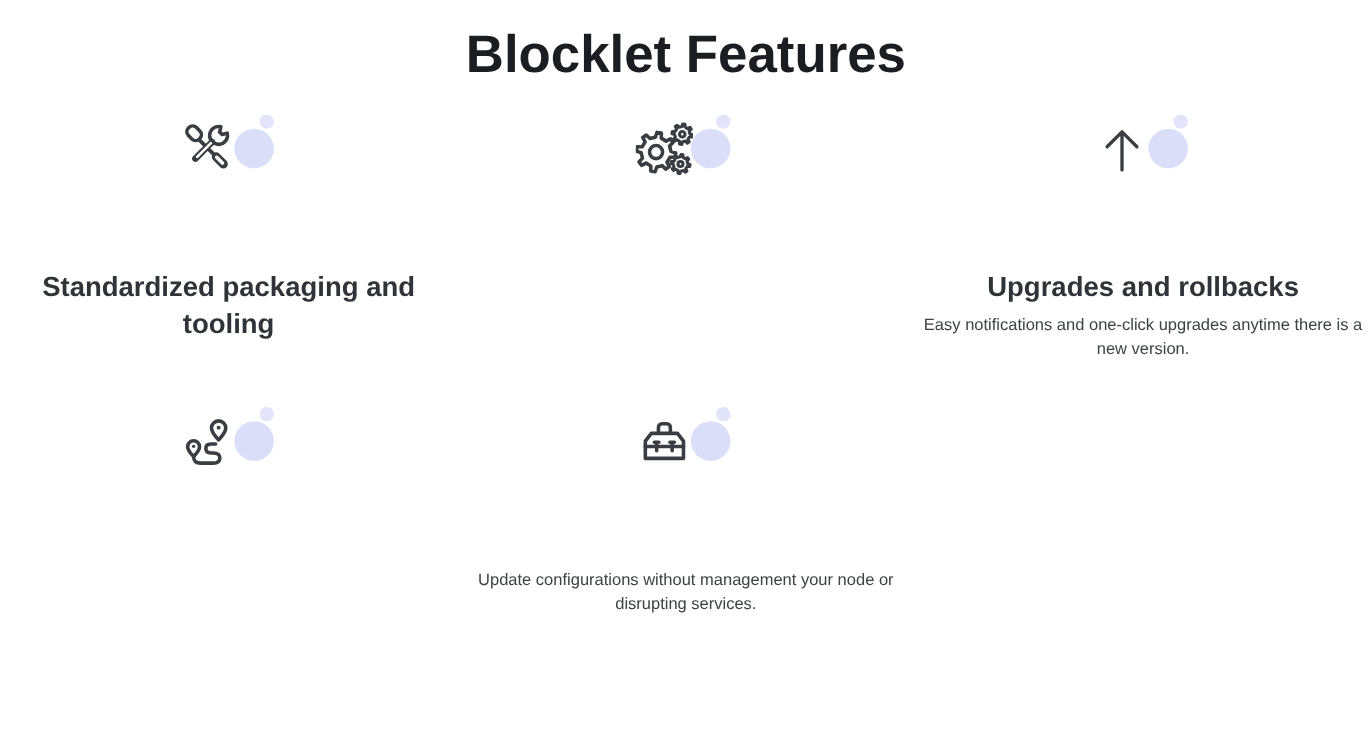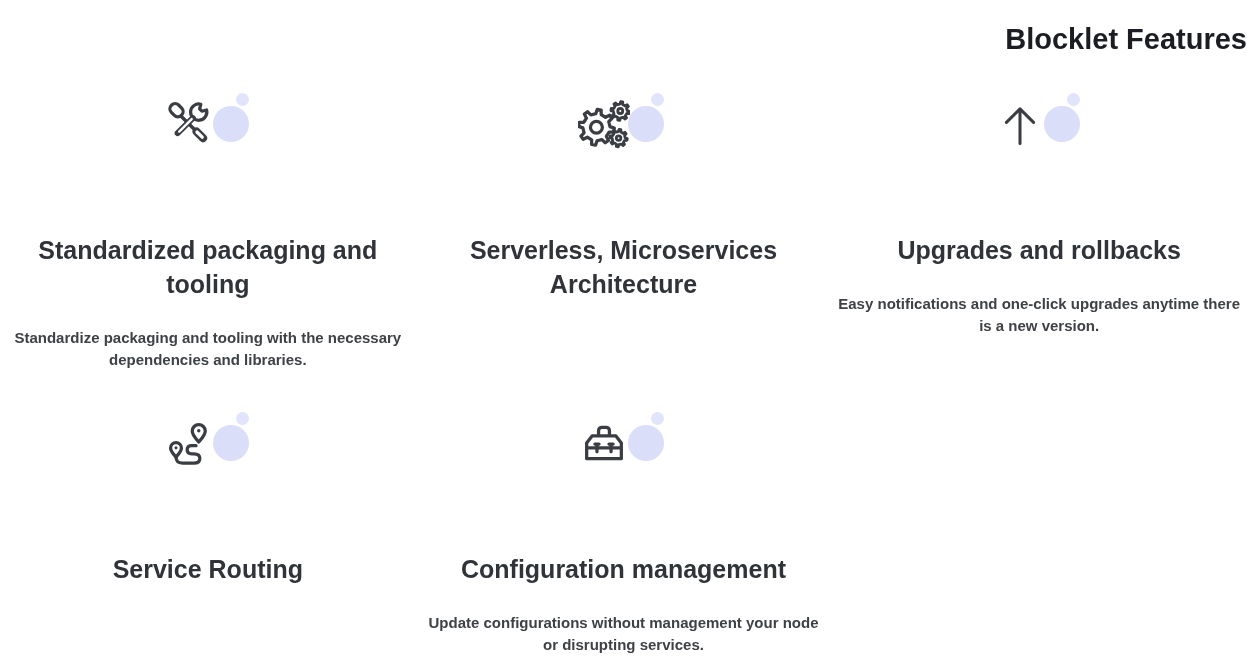--- a/index.html
+++ b/index.html
@@ -3,22 +3,22 @@
 <meta charset="utf-8">
 <style>
   html,body{margin:0;padding:0}
   body{
     width:1247px;height:669px;overflow:hidden;
     background:var(--background,#fff);
     font-family:"Liberation Sans","DejaVu Sans",sans-serif;
     -webkit-font-smoothing:antialiased;
   }
   .page-title{
-    margin:14px 0 0;text-align:right;
-    font-size:29px;line-height:50px;font-weight:700;
+    margin:25px 0 0;text-align:center;
+    font-size:48px;line-height:50px;font-weight:700;
     color:var(--heading-color,#1b1d22);
   }
   .grid{
     display:grid;grid-template-columns:repeat(3,1fr);
     row-gap:38px;margin-top:26px;
   }
   .card{display:flex;flex-direction:column;align-items:center;text-align:center}
   .icon-wrap{position:relative;width:104px;height:70px;margin-bottom:73px}
   .accent-big{
     position:absolute;left:57px;top:16px;width:36px;height:36px;
@@ -29,22 +29,22 @@
     border-radius:50%;background:var(--accent-dot,#e1e4fa);
   }
   svg.icon{position:absolute;left:7px;top:8px;z-index:1;color:var(--icon-stroke,#3a3d42)}
   svg.icon *{vector-effect:none}
   .card-title{
     margin:0;max-width:372px;
     font-size:25px;line-height:34px;font-weight:700;
     color:var(--title-color,#303338);
   }
   .card-desc{
-    margin:26px 0 0;max-width:402px;
-    font-size:15px;line-height:22px;font-weight:700;
+    margin:7px 0 0;max-width:402px;
+    font-size:15px;line-height:22px;font-weight:400;
     color:var(--desc-color,#3e4145);
   }
 </style>
 </head>
 <body>
 
 <h1 class="page-title">Blocklet Features</h1>
 
 <div class="grid">
 
@@ -57,37 +57,35 @@
         <line x1="17" y1="17" x2="30" y2="30" stroke-width="3.2"></line>
         <line x1="31" y1="31" x2="37" y2="37" stroke-width="7.5"></line>
         <line x1="31.4" y1="31.4" x2="36.2" y2="36.2" stroke="#fff" stroke-width="3"></line>
         <path d="M34.9 5.8 L33.8 10.1 L35.9 12.2 L40.2 11.1 A7.5 7.5 0 1 1 34.9 5.8 Z"></path>
         <line x1="27.5" y1="18.5" x2="13.5" y2="32.5" stroke-width="5.5"></line>
         <line x1="26.5" y1="19.5" x2="15" y2="31" stroke="#fff" stroke-width="2.2"></line>
         <circle cx="12.9" cy="33.1" r="1.2" fill="currentColor" stroke="none"></circle>
       </svg>
     </div>
     <h2 class="card-title">Standardized packaging and tooling</h2>
-    <p class="card-desc">Standardize packaging and tooling with the necessary dependencies and libraries.</p>
   </section>
 
   <section class="card">
     <div class="icon-wrap">
       <span class="accent-big"></span>
       <span class="accent-small"></span>
       <svg class="icon" width="52" height="52" viewBox="0 0 48 48" fill="none" stroke="currentColor" stroke-width="3" stroke-linejoin="round">
         <path d="M17.8 10.5 L21.4 11.1 L21.4 15.3 L25.4 17.8 L29.2 15.9 L31.3 18.8 L28.4 21.9 L29.5 26.4 L33.5 27.8 L32.9 31.4 L28.7 31.4 L26.2 35.4 L28.1 39.2 L25.2 41.3 L22.1 38.4 L17.6 39.5 L16.2 43.5 L12.6 42.9 L12.6 38.7 L8.6 36.2 L4.8 38.1 L2.7 35.2 L5.6 32.1 L4.5 27.6 L0.5 26.2 L1.1 22.6 L5.3 22.6 L7.8 18.6 L5.9 14.8 L8.8 12.7 L11.9 15.6 L16.4 14.5 Z"></path>
         <circle cx="17" cy="27" r="5.5"></circle>
         <path stroke-width="2.6" d="M39.4 3.4 L41.3 3.7 L41.3 6.0 L43.3 7.3 L45.4 6.2 L46.5 7.7 L44.8 9.4 L45.4 11.7 L47.6 12.4 L47.3 14.3 L45.0 14.3 L43.7 16.3 L44.8 18.4 L43.3 19.5 L41.6 17.8 L39.3 18.4 L38.6 20.6 L36.7 20.3 L36.7 18.0 L34.7 16.7 L32.6 17.8 L31.5 16.3 L33.2 14.6 L32.6 12.3 L30.4 11.6 L30.7 9.7 L33.0 9.7 L34.3 7.7 L33.2 5.6 L34.7 4.5 L36.4 6.2 L38.7 5.6 Z"></path>
         <circle cx="39" cy="12" r="2.3" stroke-width="2.6"></circle>
         <path stroke-width="2.6" d="M37.9 29.0 L39.6 29.3 L39.6 31.4 L41.5 32.6 L43.4 31.6 L44.4 33.0 L43.0 34.5 L43.5 36.7 L45.5 37.4 L45.2 39.1 L43.1 39.1 L41.9 41.0 L42.9 42.9 L41.5 43.9 L40.0 42.5 L37.8 43.0 L37.1 45.0 L35.4 44.7 L35.4 42.6 L33.5 41.4 L31.6 42.4 L30.6 41.0 L32.0 39.5 L31.5 37.3 L29.5 36.6 L29.8 34.9 L31.9 34.9 L33.1 33.0 L32.1 31.1 L33.5 30.1 L35.0 31.5 L37.2 31.0 Z"></path>
         <circle cx="37.5" cy="37" r="2.1" stroke-width="2.6"></circle>
       </svg>
     </div>
-    <h2 class="card-title">Serverless, Microservices Architecture</h2>
   </section>
 
   <section class="card">
     <div class="icon-wrap">
       <span class="accent-big"></span>
       <span class="accent-small"></span>
       <svg class="icon" width="52" height="52" viewBox="0 0 48 48" fill="none" stroke="currentColor" stroke-width="2.8" stroke-linecap="round" stroke-linejoin="round">
         <path d="M24 42 V10 M11.5 22.5 L24 10 L36.5 22.5"></path>
       </svg>
     </div>
@@ -101,32 +99,30 @@
       <span class="accent-big"></span>
       <span class="accent-small"></span>
       <svg class="icon" width="52" height="52" viewBox="0 0 48 48" fill="none" stroke="currentColor" stroke-width="3" stroke-linecap="round" stroke-linejoin="round">
         <path d="M33 23 C29.8 19.4 27 16.8 27 13 a6 6 0 1 1 12 0 c0 3.8 -2.8 6.4 -6 10 Z"></path>
         <circle cx="33" cy="12.7" r="1.6" fill="currentColor" stroke="none"></circle>
         <path d="M12 37 C9.3 34 7 31.8 7 28.7 a5 5 0 1 1 10 0 c0 3.1 -2.3 5.3 -5 8.3 Z"></path>
         <circle cx="12" cy="28.4" r="1.4" fill="currentColor" stroke="none"></circle>
         <path d="M12 36.5 C12 41 14 42.5 18 42.5 L28.5 42.5 C32 42.5 34 40.8 34 38.2 C34 35.6 32 34 28.5 34 L26.5 34 C23.8 34 22.3 32.5 22.3 30.3 C22.3 28.1 23.8 26.5 26.5 26.5 L30.5 26.5"></path>
       </svg>
     </div>
-    <h2 class="card-title">Service Routing</h2>
   </section>
 
   <section class="card">
     <div class="icon-wrap">
       <span class="accent-big"></span>
       <span class="accent-small"></span>
       <svg class="icon" width="52" height="52" viewBox="0 0 48 48" fill="none" stroke="currentColor" stroke-width="3" stroke-linecap="round" stroke-linejoin="round">
         <path d="M19 16.5 v-4 a3 3 0 0 1 3 -3 h4 a3 3 0 0 1 3 3 v4"></path>
         <path d="M8 38.5 V24 L13 17.5 H35 L40 24 V38.5 Z"></path>
         <path d="M8 28.5 H40"></path>
         <path d="M17.5 25 v7 M15.6 25 h3.8"></path>
         <path d="M30.5 25 v7 M28.6 25 h3.8"></path>
       </svg>
     </div>
-    <h2 class="card-title">Configuration management</h2>
     <p class="card-desc">Update configurations without management your node or disrupting services.</p>
   </section>
 
 </div>
 
 </body></html>

